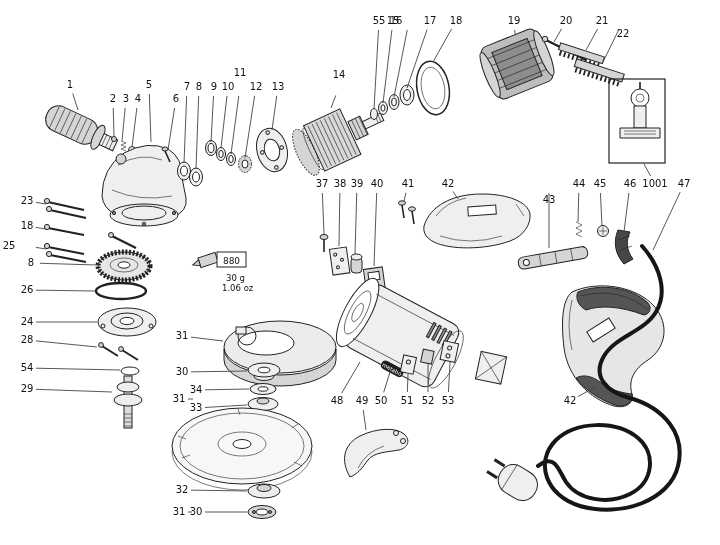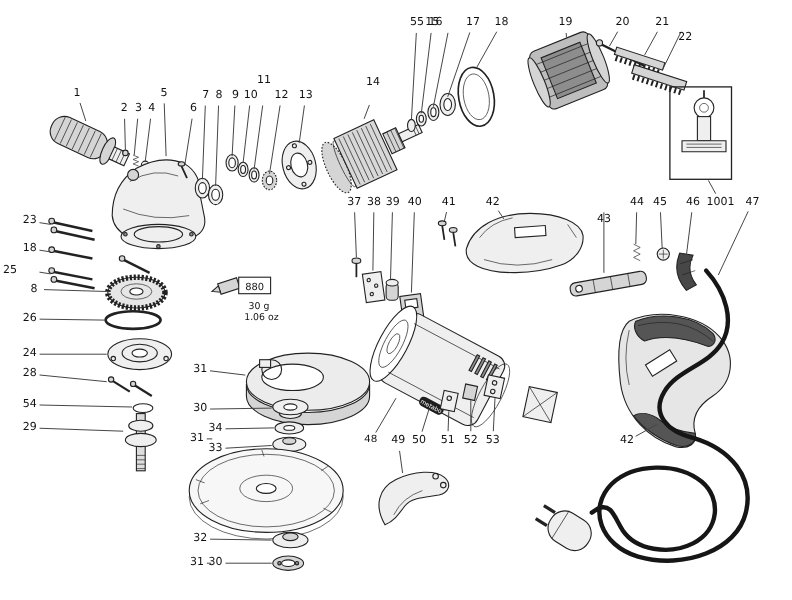--- a/index.html
+++ b/index.html
@@ -476,21 +476,21 @@
       <div class="callout" style="left: 27px; top: 368px;">54</div>
       <div class="callout" style="left: 27px; top: 389px;">29</div>
       <div class="callout" style="left: 182px; top: 336px;">31</div>
       <div class="callout" style="left: 182px; top: 372px;">30</div>
       <div class="callout" style="left: 196px; top: 390px;">34</div>
       <div class="callout" style="left: 179px; top: 399px;">31</div>
       <div class="callout" style="left: 196px; top: 408px;">33</div>
       <div class="callout" style="left: 182px; top: 490px;">32</div>
       <div class="callout" style="left: 179px; top: 512px;">31</div>
       <div class="callout" style="left: 196px; top: 512px;">30</div>
-      <div class="callout" style="left: 337px; top: 401px; font-family: Liberation Mono, monospace;">48</div>
+      <div class="callout" style="left: 337px; top: 401px;">48</div>
       <div class="callout" style="left: 362px; top: 401px;">49</div>
       <div class="callout" style="left: 381px; top: 401px; text-align: right;">50</div>
       <div class="callout" style="left: 407px; top: 401px;">51</div>
       <div class="callout" style="left: 428px; top: 401px;">52</div>
       <div class="callout" style="left: 448px; top: 401px;">53</div>
       <div class="callout" style="left: 570px; top: 401px;">42</div>
     </div>
 </div>
 
 </body></html>

